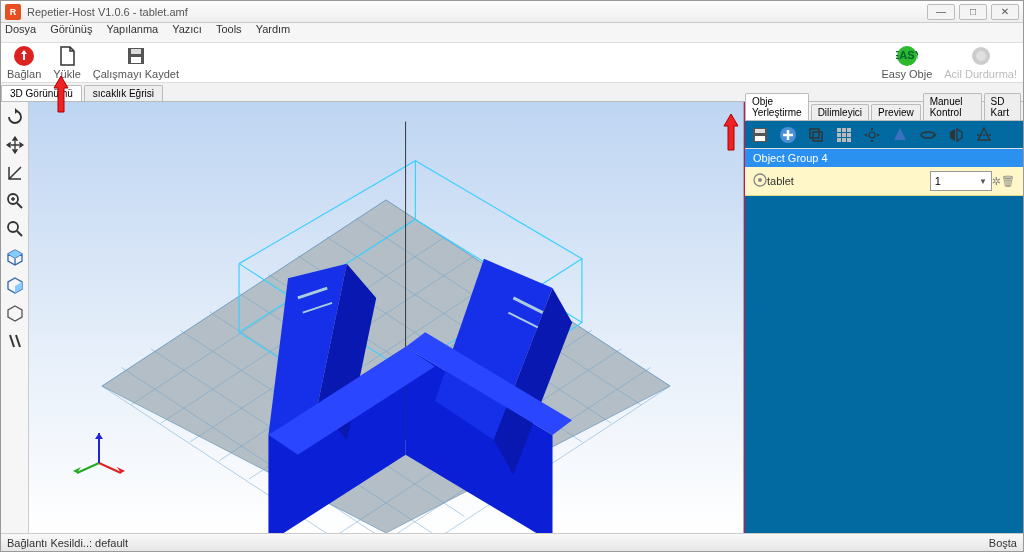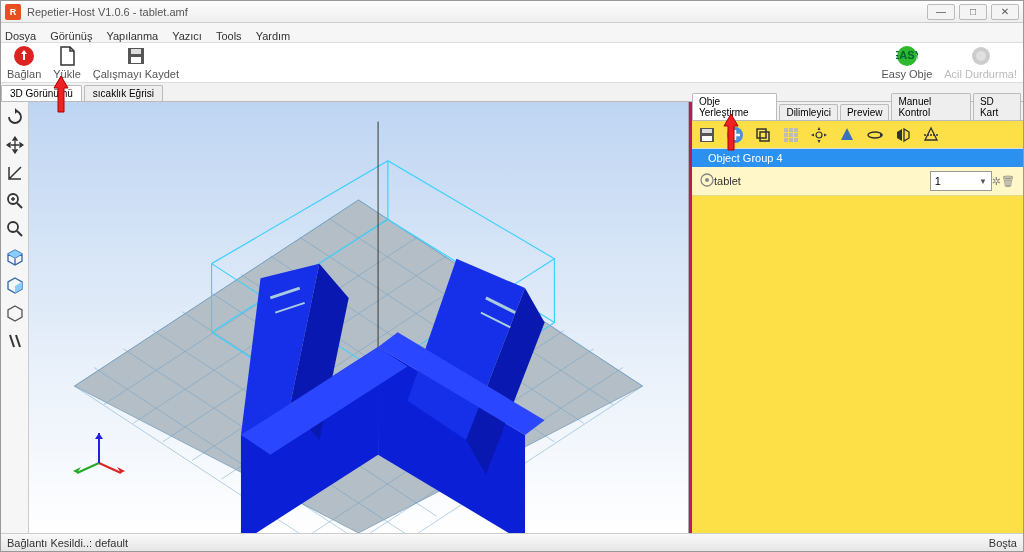--- a/index.html
+++ b/index.html
@@ -2,42 +2,42 @@
 <html><head>
 <meta charset="utf-8">
 <style>
 * { box-sizing: border-box; margin: 0; padding: 0; font-family: Tahoma, Arial, sans-serif; font-size: 11px; }
 body { width: 1024px; height: 552px; overflow: hidden; background: #fff; display: flex; flex-direction: column; border: 1px solid #999; }
 .titlebar { height: 22px; background: linear-gradient(#fdfdfd, #eee); display: flex; align-items: center; padding: 0 4px; border-bottom: 1px solid #ccc; }
 .titlebar .app-icon { width: 16px; height: 16px; background: #e64f20; border-radius: 2px; display: flex; align-items: center; justify-content: center; color: #fff; font-weight: bold; font-size: 9px; margin-right: 6px; }
 .titlebar .title { color: #555; }
 .titlebar .spacer { flex: 1; }
 .win-btn { width: 28px; height: 16px; border: 1px solid #bbb; margin-left: 4px; border-radius: 2px; display: flex; align-items: center; justify-content: center; color: #555; background: #f4f4f4; font-size: 10px; }
-.menubar { height: 20px; background: #f6f6f6; display: flex; align-items: flex-end; padding: 0 4px; gap: 14px; color: #333; border-bottom: 1px solid #ddd; }
+.menubar { height: 20px; background: #f6f6f6; display: flex; align-items: flex-start; padding: 0 4px; gap: 14px; color: #333; border-bottom: 1px solid #ddd; }
 .menubar span { cursor: default; }
 .toolbar { height: 40px; background: #fff; display: flex; align-items: center; padding: 2px 6px; border-bottom: 1px solid #ddd; }
 .tb-item { display: flex; flex-direction: column; align-items: center; margin-right: 12px; color: #555; }
 .tb-item .ic { width: 24px; height: 22px; display: flex; align-items: center; justify-content: center; margin-bottom: 1px; }
 .tb-item.right { margin-right: 0; margin-left: 12px; }
 .tb-spacer { flex: 1; }
 .disabled { color: #bbb; }
 .tabs-row { height: 19px; background: #f2f2f2; display: flex; align-items: flex-end; border-bottom: 1px solid #bbb; }
 .tab { padding: 2px 8px; border: 1px solid #bbb; border-bottom: none; background: #fff; margin-right: 2px; border-radius: 2px 2px 0 0; font-size: 10px; }
 .tab.inactive { background: #eee; }
 .main { flex: 1; display: flex; min-height: 0; }
 .left-tools { width: 28px; background: #f6f6f6; border-right: 1px solid #ccc; display: flex; flex-direction: column; align-items: center; padding-top: 4px; gap: 6px; }
 .left-tools .tool { width: 22px; height: 22px; display: flex; align-items: center; justify-content: center; color: #333; border-radius: 2px; }
 .viewport-wrap { flex: 1; display: flex; flex-direction: column; position: relative; }
 .viewport { flex: 1; background: linear-gradient(#bed5f2 0%, #e8f0fa 60%, #fff 100%); position: relative; overflow: hidden; border-right: 1px solid #aaa; }
-.right-panel { width: 334px; background: #fde047; display: flex; flex-direction: column; border-left: 3px solid #be185d; }
+.right-panel { width: 279px; background: #0369a1; display: flex; flex-direction: column; border-left: 1px solid #be185d; }
 .right-tabs { height: 19px; display: flex; border-bottom: 1px solid #bbb; background: #f2f2f2; align-items: flex-end; }
 .right-tabs .tab { font-size: 10px; padding: 2px 6px; }
 .right-toolbar { height: 28px; display: flex; align-items: center; padding: 2px 4px; gap: 6px; border-bottom: 1px solid #ddd; }
 .right-toolbar .rtb { width: 22px; height: 22px; display: flex; align-items: center; justify-content: center; color: #333; }
-.group-header { background: #2a91f0; color: #fff; padding: 3px 16px; font-size: 11px; }
+.group-header { background: #2a91f0; color: #fff; padding: 3px 8px; font-size: 11px; }
 .object-row { background: #fff7c8; padding: 4px 8px; display: flex; align-items: center; border-bottom: 1px solid #e0d98a; }
 .object-row .oname { flex: 1; color: #333; }
 .select-wrap { width: 62px; height: 20px; border: 1px solid #999; background: #fff; display: flex; align-items: center; padding: 0 4px; justify-content: space-between; }
 .chev { color: #555; font-size: 8px; }
 .statusbar { height: 18px; background: linear-gradient(#f9f9f9, #e6e6e6); border-top: 1px solid #ccc; display: flex; align-items: center; padding: 0 6px; color: #333; font-size: 10px; gap: 45px; }
 .statusbar .sp { flex: 1; }
 .arrow-callout { position: absolute; width: 18px; height: 40px; pointer-events: none; }
 .arrow-callout svg { width: 100%; height: 100%; }
 .axis-gizmo { position: absolute; left: 40px; bottom: 50px; width: 60px; height: 60px; }
 </style>

